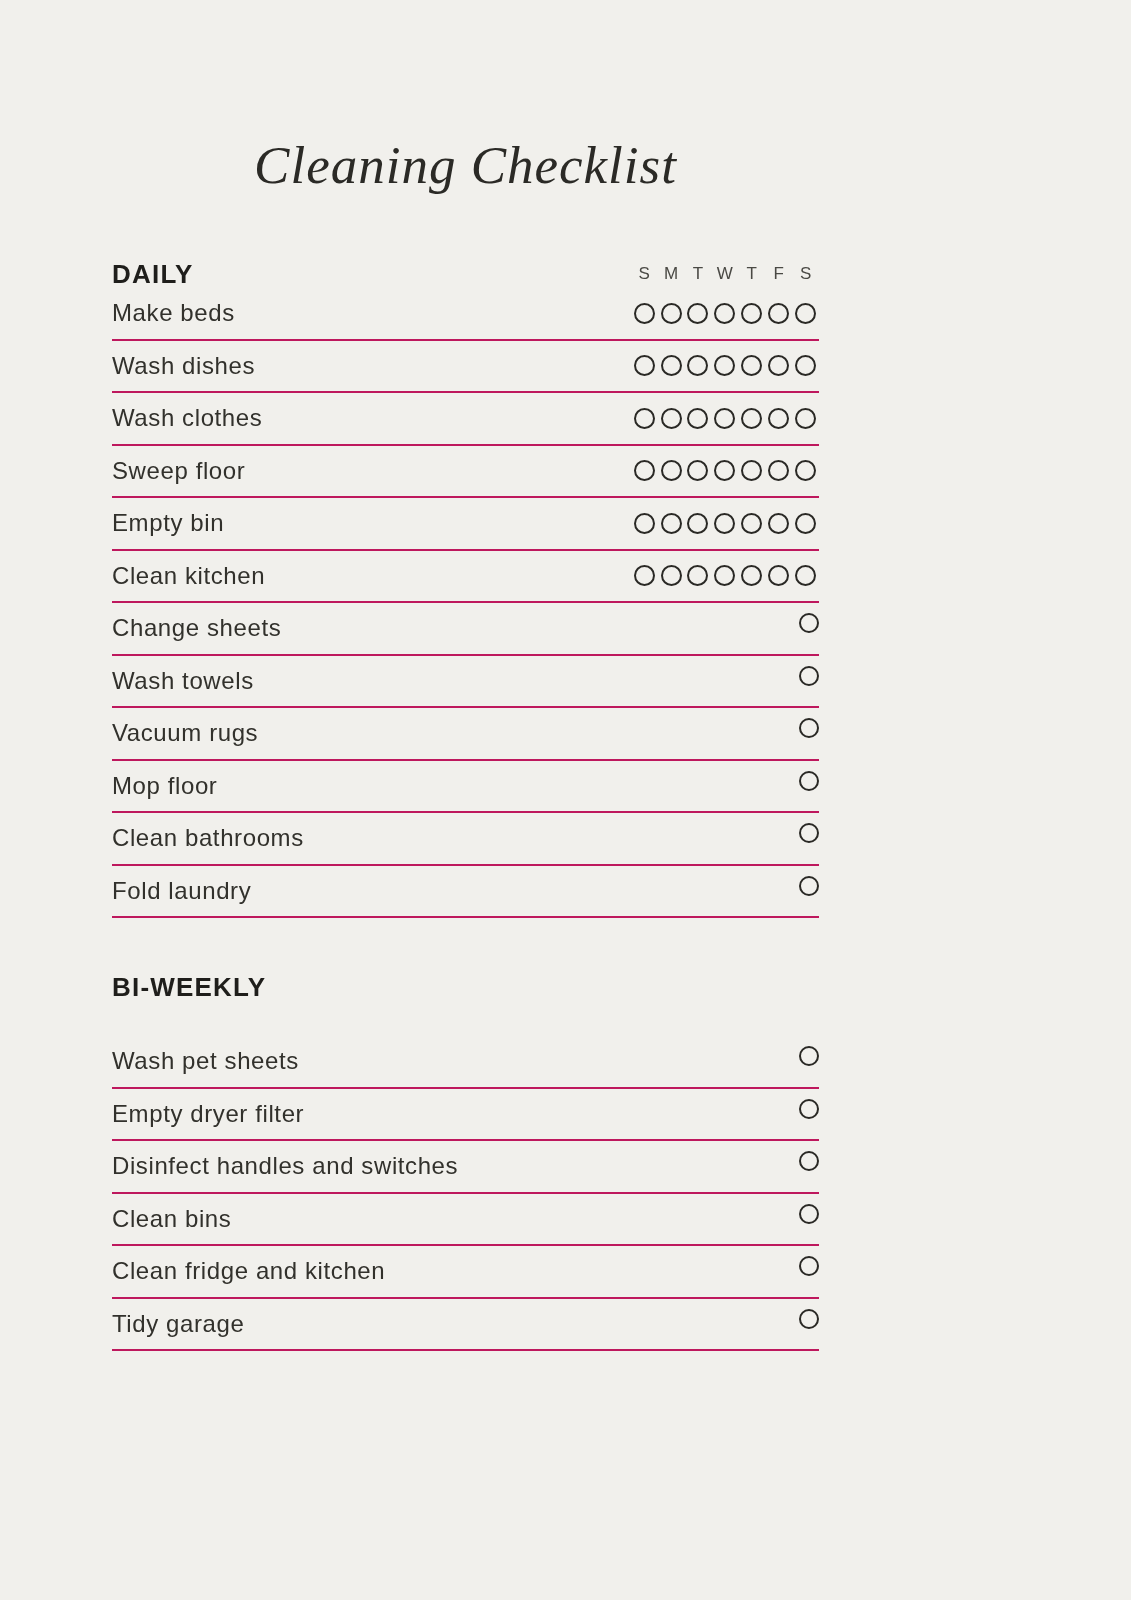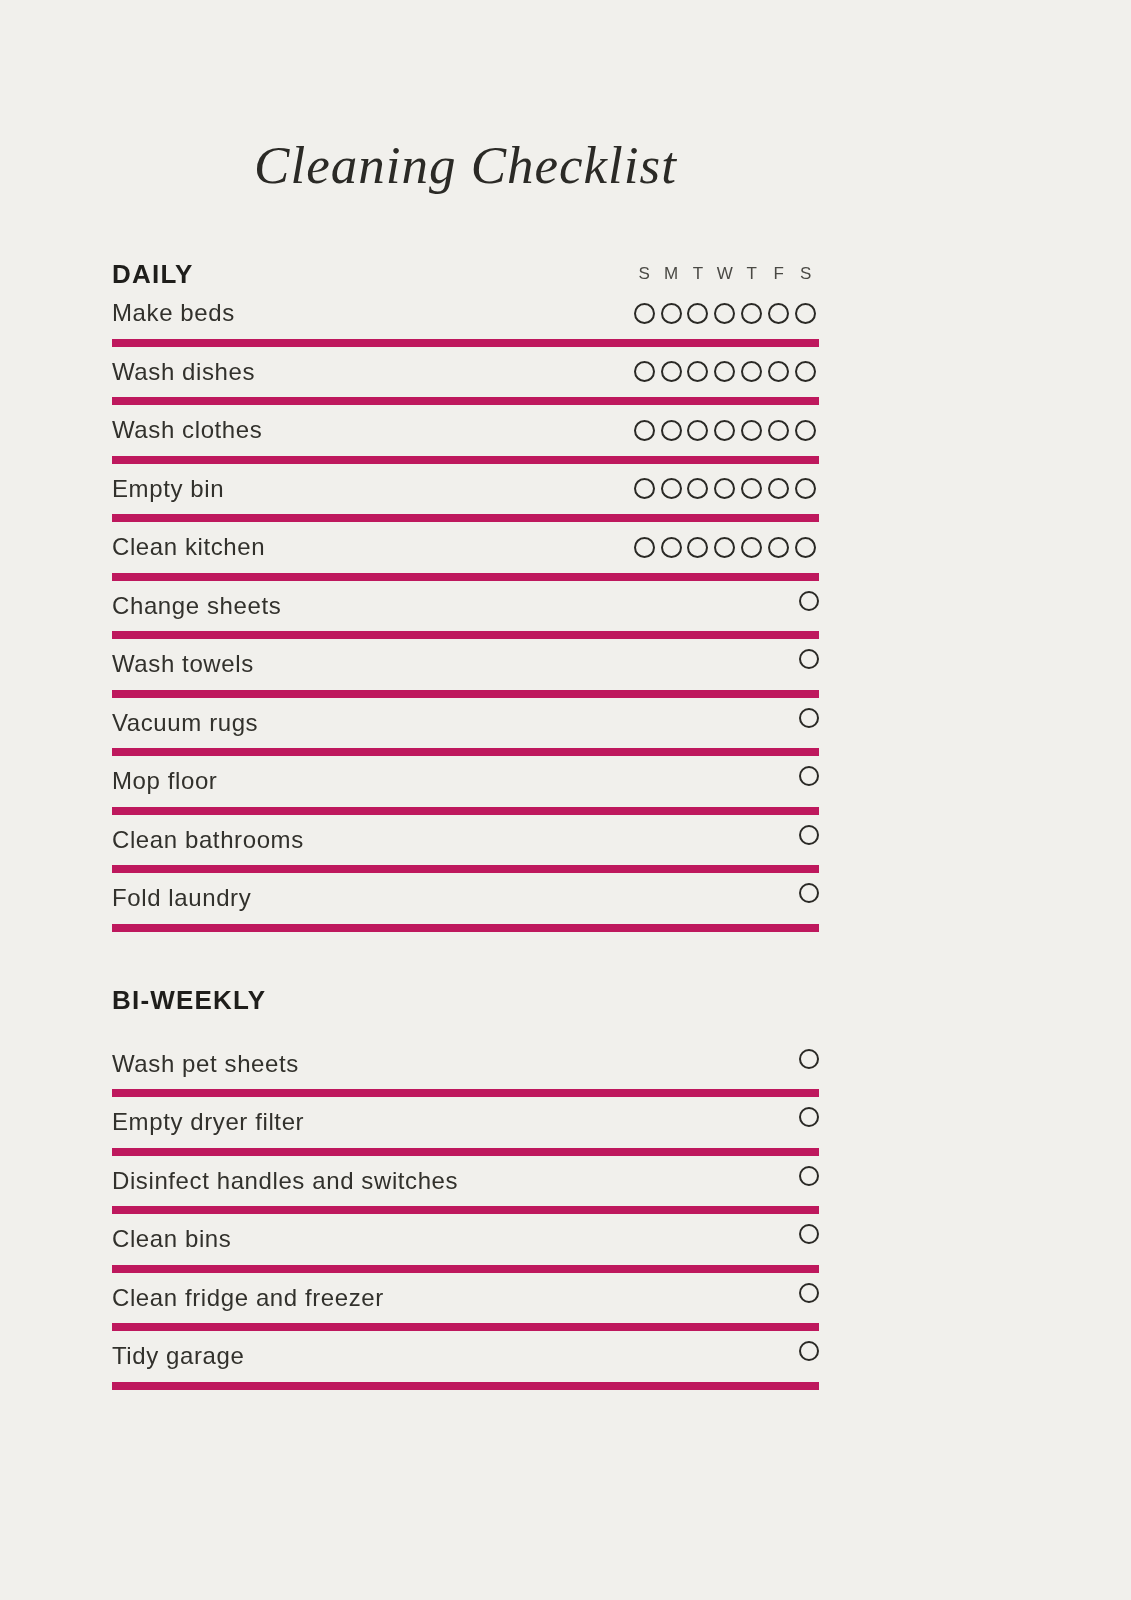--- a/index.html
+++ b/index.html
@@ -50,28 +50,28 @@
   }
   .day-letters .day-cell {
     width: 26.9px;
     text-align: center;
     font-size: 17px;
     color: #4a4944;
   }
   
   .section[data-name="section-daily"] .section-header   { margin-top: 62px; }
   .section[data-name="section-weekly"] .section-header  { margin-top: 58px; margin-bottom: 17px; }
-  .section[data-name="section-biweekly"] .section-header{ margin-top: 55px; margin-bottom: 24px; }
+  .section[data-name="section-biweekly"] .section-header{ margin-top: 55px; margin-bottom: 35px; }
 
   .row {
     display: flex;
     justify-content: space-between;
     align-items: center;
     height: 50.5px;
-    border-bottom: 8px solid #be185d;
+    border-bottom: 2px solid #be185d;
   }
   .task {
     font-size: 24px;
     letter-spacing: 0.6px;
     color: #32312c;
   }
   .circles {
     display: flex;
   }
   .circle-cell {
@@ -190,20 +190,46 @@
             </span>
             <span class="circle-cell" data-name="checkbox-cell">
               <span class="circle" data-name="checkbox-circle"></span>
             </span>
             <span class="circle-cell" data-name="checkbox-cell">
               <span class="circle" data-name="checkbox-circle"></span>
             </span>
           </div>
         </div>
         <div class="row" data-name="checklist-row">
+          <span class="task" data-name="task-label">Sweep floor</span>
+          <div class="circles" data-name="checkbox-group">
+            <span class="circle-cell" data-name="checkbox-cell">
+              <span class="circle" data-name="checkbox-circle"></span>
+            </span>
+            <span class="circle-cell" data-name="checkbox-cell">
+              <span class="circle" data-name="checkbox-circle"></span>
+            </span>
+            <span class="circle-cell" data-name="checkbox-cell">
+              <span class="circle" data-name="checkbox-circle"></span>
+            </span>
+            <span class="circle-cell" data-name="checkbox-cell">
+              <span class="circle" data-name="checkbox-circle"></span>
+            </span>
+            <span class="circle-cell" data-name="checkbox-cell">
+              <span class="circle" data-name="checkbox-circle"></span>
+            </span>
+            <span class="circle-cell" data-name="checkbox-cell">
+              <span class="circle" data-name="checkbox-circle"></span>
+            </span>
+            <span class="circle-cell" data-name="checkbox-cell">
+              <span class="circle" data-name="checkbox-circle"></span>
+            </span>
+          </div>
+        </div>
+        <div class="row" data-name="checklist-row">
           <span class="task" data-name="task-label">Empty bin</span>
           <div class="circles" data-name="checkbox-group">
             <span class="circle-cell" data-name="checkbox-cell">
               <span class="circle" data-name="checkbox-circle"></span>
             </span>
             <span class="circle-cell" data-name="checkbox-cell">
               <span class="circle" data-name="checkbox-circle"></span>
             </span>
             <span class="circle-cell" data-name="checkbox-cell">
               <span class="circle" data-name="checkbox-circle"></span>
@@ -329,21 +355,21 @@
         </div>
         <div class="row" data-name="checklist-row">
           <span class="task" data-name="task-label">Clean bins</span>
           <div class="circles single" data-name="checkbox-group">
             <span class="circle-cell" data-name="checkbox-cell">
               <span class="circle" data-name="checkbox-circle"></span>
             </span>
           </div>
         </div>
         <div class="row" data-name="checklist-row">
-          <span class="task" data-name="task-label">Clean fridge and freezer</span>
+          <span class="task" data-name="task-label">Clean fridge and kitchen</span>
           <div class="circles single" data-name="checkbox-group">
             <span class="circle-cell" data-name="checkbox-cell">
               <span class="circle" data-name="checkbox-circle"></span>
             </span>
           </div>
         </div>
         <div class="row" data-name="checklist-row">
           <span class="task" data-name="task-label">Tidy garage</span>
           <div class="circles single" data-name="checkbox-group">
             <span class="circle-cell" data-name="checkbox-cell">

